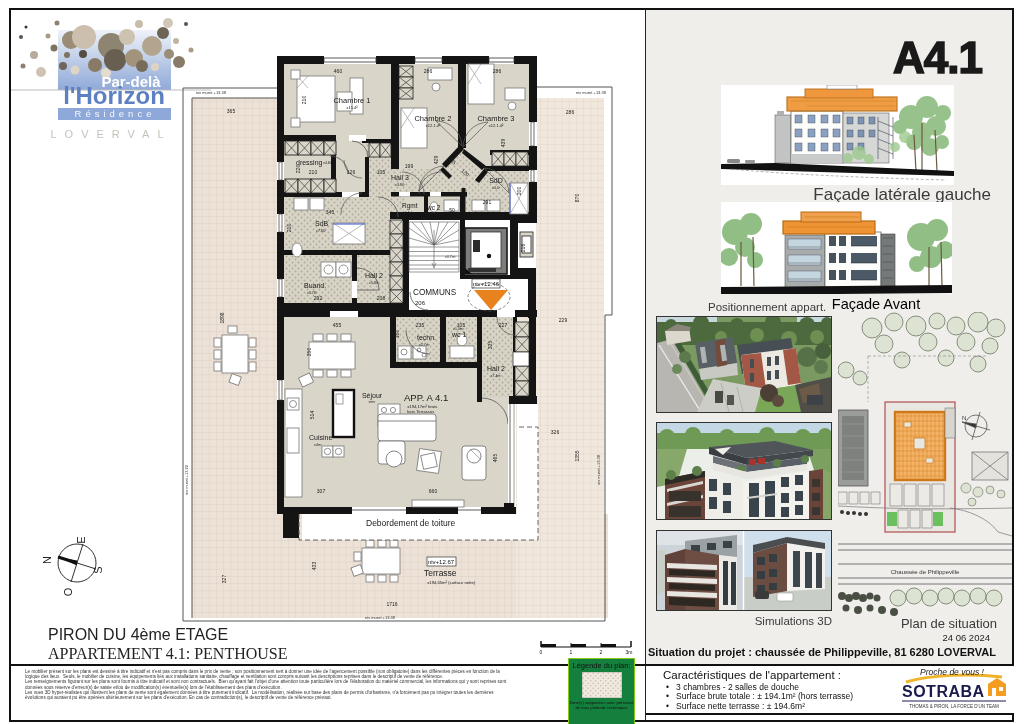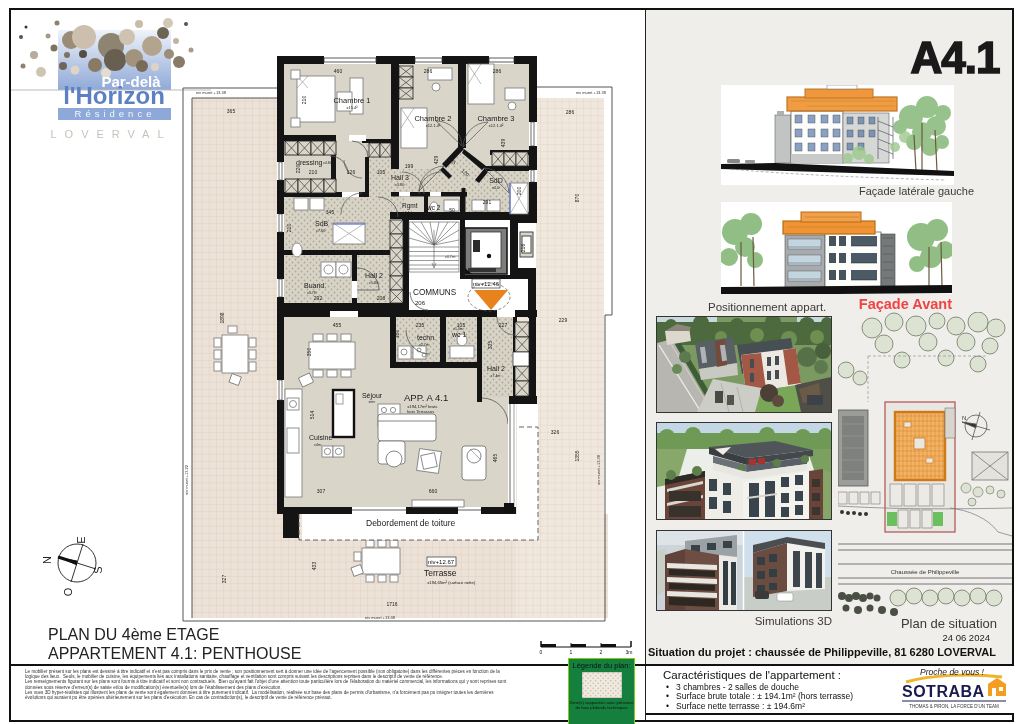--- a/index.html
+++ b/index.html
@@ -616,22 +616,22 @@
 <rect x="571" y="644" width="15" height="3" fill="#111"></rect>
 <rect x="601" y="644" width="15" height="3" fill="#111"></rect>
 <text x="541" y="654" font-size="5" fill="#111" text-anchor="middle">0</text>
 <text x="571" y="654" font-size="5" fill="#111" text-anchor="middle">1</text>
 <text x="601" y="654" font-size="5" fill="#111" text-anchor="middle">2</text>
 <text x="629" y="654" font-size="5" fill="#111" text-anchor="middle">3m</text>
 </g>
 </svg>
 </div>
 
-<div class="abs" style="left:48px;top:626px;font-size:16px;color:#222;">PLAN DU 4ème ETAGE</div>
-<div class="abs" style="left:48px;top:645px;font-size:16px;color:#222;">APPARTEMENT 4.1: PENTHOUSE</div>
+<div class="abs" style="left:48px;top:626px;font-size:16px;color:#222;">PIRON DU 4ème ETAGE</div>
+<div class="abs" style="left:48px;top:645px;font-size:16px;color:#222;font-family:Liberation Serif, serif;">APPARTEMENT 4.1: PENTHOUSE</div>
 
 <div class="abs" style="left:11px;top:664px;width:635px;height:58px;border-top:2px solid #111;border-bottom:2px solid #111;padding:3px 0 0 14px;font-size:4.6px;line-height:1.13;color:#333;">
 Le mobilier présent sur les plans est dessiné à titre indicatif et n'est pas compris dans le prix de vente ; son positionnement sert à donner une idée de l'agencement possible (non obligatoire) dans les différentes pièces en fonction de la<br>
 logique des lieux.&nbsp; Seuls, le mobilier de cuisine, les équipements liés aux installations sanitaire, chauffage et ventilation sont compris suivant les descriptions reprises dans le descriptif de vente de référence.<br>
 Les renseignements figurant sur les plans sont fournis à titre indicatif et sont non contractuels.&nbsp; Bien qu'ayant fait l'objet d'une attention toute particulière lors de l'élaboration du matériel commercial, les informations qui y sont reprises sont<br>
 données sous réserve d'erreur(s) de saisie et/ou de modification(s) éventuelle(s) lors de l'établissement des plans d'exécution.<br>
 Les vues 3D hyper-réalistes qui illustrent les plans de vente sont également données à titre purement indicatif.&nbsp; La modélisation, réalisée sur base des plans de permis d'urbanisme, n'a forcément pas pu intégrer toutes les dernières<br>
 évolutions qui auraient pu être opérées ultérieurement sur les plans d'exécution. En cas de contradiction(s), le descriptif de vente de référence prévaut.
 </div>
 
@@ -643,21 +643,21 @@
             <rect width="5" height="5" fill="#efe9df"></rect>
             <circle cx="1.2" cy="1.2" r="0.8" fill="#c9bda6"></circle>
             <circle cx="3.7" cy="3.7" r="0.8" fill="#c9bda6"></circle>
           </pattern>
         </defs>
 <rect x="0" y="0" width="40" height="26" fill="url(#dots2)" stroke="#999" stroke-width="0.7"></rect>
 </svg>
 <div style="text-align:center;font-size:4.2px;line-height:1.25;color:#111;margin-top:2px;">Zone(s) supposées avec présence<br>de faux plafonds techniques</div>
 </div>
 
-<div class="abs" style="left:893px;top:33px;width:124px;font-size:44px;font-weight:bold;color:#1a1a1a;letter-spacing:-1px;text-align:center;-webkit-text-stroke:1.6px #1a1a1a;">A4.1</div>
+<div class="abs" style="left:893px;top:33px;width:124px;font-size:44px;font-weight:bold;color:#1a1a1a;letter-spacing:-1px;-webkit-text-stroke:1.6px #1a1a1a;">A4.1</div>
 
 <div class="abs" style="left:721px;top:85px;width:233px;height:100px;background:#fff;">
 <svg width="233" height="100" viewBox="0 0 233 100">
 <rect x="0" y="0" width="233" height="100" fill="#fff"></rect>
 
 <rect x="54" y="30" width="16" height="48" fill="#c2c4c4" stroke="#666" stroke-width="0.6"></rect>
 <rect x="56" y="26" width="7" height="4" fill="#b0b2b2"></rect>
 
 <rect x="70" y="26" width="52" height="52" fill="#fdfdfb" stroke="#555" stroke-width="0.7"></rect>
 
@@ -718,21 +718,21 @@
 </g>
 <path d="M201 38 L201 86 M193 50 L195 86 M214 45 L216 86" stroke="#6b5a3f" stroke-width="1.2" fill="none"></path>
 
 <path d="M0 79 L54 78 L122 81 L233 86 L233 91 L0 84 Z" fill="#111"></path>
 <path d="M10 84 C60 89 150 93 225 95" stroke="#666" stroke-width="0.5" fill="none" stroke-dasharray="3 2"></path>
 
 <rect x="6" y="74" width="13" height="4" rx="1.5" fill="#888"></rect>
 <rect x="24" y="75" width="10" height="3" rx="1" fill="#999"></rect>
 </svg>
 </div>
-<div class="abs" style="left:719px;top:185px;width:255px;font-size:11px;color:#3a3a3a;text-align:right;">Façade latérale gauche</div>
+<div class="abs" style="left:736px;top:185px;width:255px;font-size:17px;color:#3a3a3a;text-align:right;">Façade latérale gauche</div>
 
 <div class="abs" style="left:721px;top:202px;width:231px;height:92px;background:#fff;">
 <svg width="231" height="92" viewBox="0 0 231 92">
 <rect width="231" height="92" fill="#fff"></rect>
 
 <g fill="#85b877" opacity="0.9">
 <circle cx="14" cy="30" r="13"></circle>
           <circle cx="30" cy="22" r="11"></circle>
           <circle cx="24" cy="45" r="10"></circle>
           <circle cx="8" cy="55" r="9"></circle>
@@ -785,21 +785,21 @@
 <path d="M162 36 H172 M162 44 H172 M162 52 H172 M162 60 H172 M162 68 H172 M162 76 H172" stroke="#5c6061" stroke-width="1"></path>
 
 <rect x="62" y="19" width="92" height="13" fill="#ef9434" stroke="#b96a12" stroke-width="1.2"></rect>
 <rect x="80" y="10" width="60" height="10" fill="#f0a04c" stroke="#b96a12" stroke-width="1"></rect>
 <path d="M66 25 H152 M84 15 H138" stroke="#c37818" stroke-width="0.6"></path>
 
 <path d="M0 85 L231 83 L231 91 L0 93 Z" fill="#111"></path>
 </svg>
 </div>
 <div class="abs" style="left:660px;top:301px;width:150px;font-size:11.5px;color:#3a3a3a;margin-left:48px;">Positionnement appart.</div>
-<div class="abs" style="left:800px;top:296px;width:152px;font-size:14.5px;color:#ef4444;text-align:right;font-weight:bold;">Façade Avant</div>
+<div class="abs" style="left:800px;top:296px;width:152px;font-size:14.5px;color:#000000;text-align:center;">Façade Avant</div>
 
 <div class="abs" style="left:656px;top:316px;width:176px;height:97px;background:#6f8f5d;border:1px solid #333;">
 <svg width="174" height="95" viewBox="0 0 174 95">
 <rect width="174" height="95" fill="#7b9a61"></rect>
 
 <rect x="0" y="0" width="60" height="7" fill="#c8d8dc"></rect>
 <rect x="140" y="0" width="34" height="6" fill="#c8d8dc"></rect>
 <g fill="#4c6a3e">
 <rect x="0" y="5" width="174" height="23"></rect>
 <circle cx="14" cy="8" r="6"></circle>

